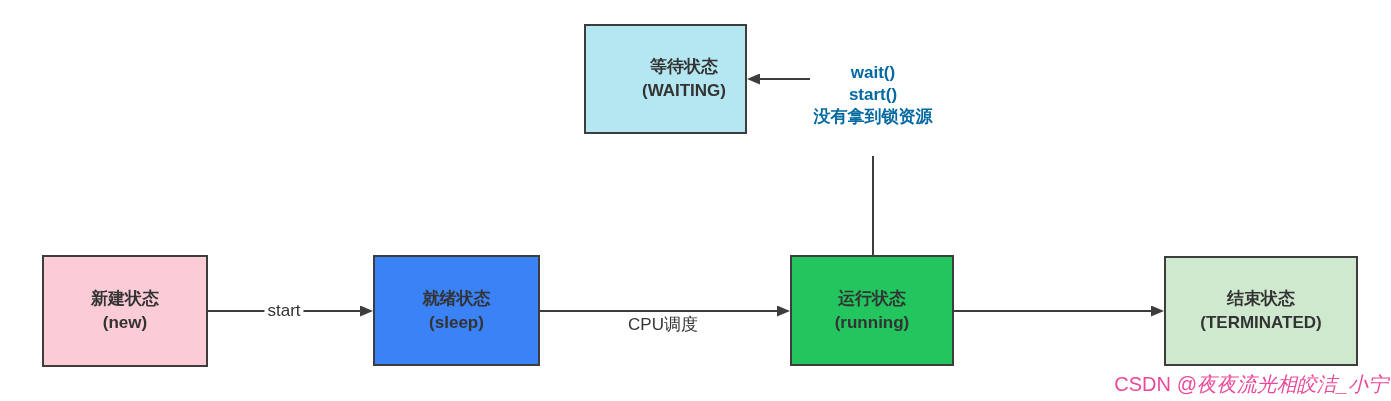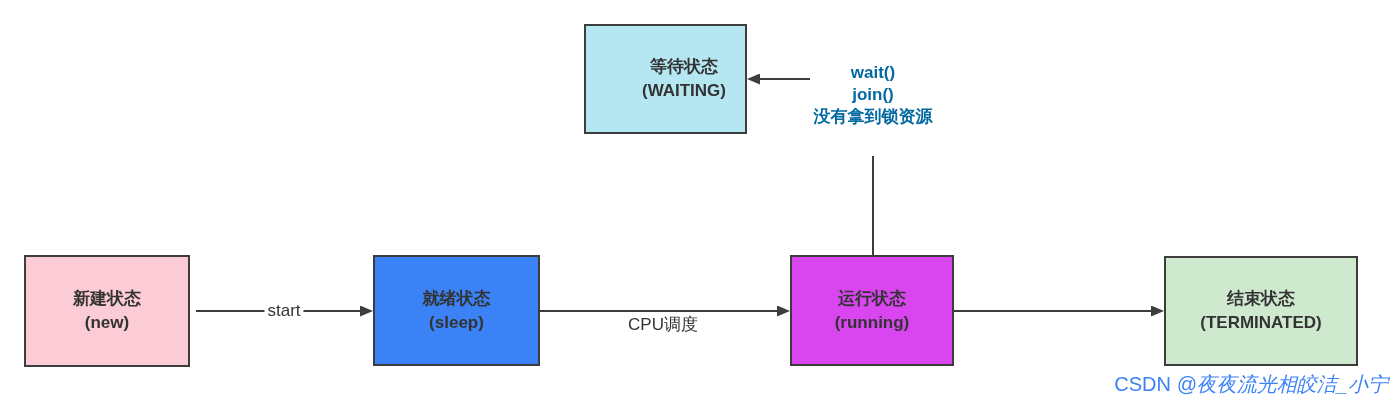--- a/index.html
+++ b/index.html
@@ -17,21 +17,21 @@
     box-sizing:border-box;
     display:flex;flex-direction:column;
     align-items:center;justify-content:center;
     color:#333333;
     font-weight:bold;
     font-size:17px;
     line-height:24px;
     text-align:center;
   }
   .box-waiting{left:584px;top:24px;width:163px;height:110px;padding-left:37px;}
-  .box-new{left:24px;top:255px;width:166px;height:112px;}
+  .box-new{left:42px;top:255px;width:166px;height:112px;}
   .box-ready{left:373px;top:255px;width:167px;height:111px;}
   .box-running{left:790px;top:255px;width:164px;height:111px;}
   .box-terminated{left:1164px;top:256px;width:194px;height:110px;}
   .edge-label{
     position:absolute;
     transform:translate(-50%,-50%);
     background:#ffffff;
     color:#333333;
     font-weight:normal;
     font-size:17px;
@@ -48,21 +48,21 @@
     font-weight:bold;
     font-size:17px;
     line-height:22px;
     text-align:center;
     white-space:nowrap;
   }
   .watermark{
     position:absolute;
     right:3px;bottom:3px;
     font-size:20px;
-    color:#3b82f6;
+    color:#ec4899;
     white-space:nowrap;
   }
   .watermark .wm-user{font-style:italic;}
 </style>
 </head>
 <body>
 
 <div class="canvas">
 
   <svg class="arrow-layer" width="1391" height="401" viewBox="0 0 1391 401" xmlns="http://www.w3.org/2000/svg">
@@ -91,36 +91,36 @@
   <div class="state-box box-new" style="background-color: rgb(251, 204, 214);">
     <div>新建状态</div>
     <div>(new)</div>
   </div>
 
   <div class="state-box box-ready" style="background-color: #3b82f6;">
     <div>就绪状态</div>
     <div>(sleep)</div>
   </div>
 
-  <div class="state-box box-running" style="background-color: #d946ef;">
+  <div class="state-box box-running" style="background-color: #22c55e;">
     <div>运行状态</div>
     <div>(running)</div>
   </div>
 
   <div class="state-box box-terminated" style="background-color: rgb(207, 233, 207);">
     <div>结束状态</div>
     <div>(TERMINATED)</div>
   </div>
 
   <div class="edge-label label-start">start</div>
   <div class="edge-label label-cpu">CPU调度</div>
 
   <div class="method-list">
     <div>wait()</div>
-    <div>join()</div>
+    <div>start()</div>
     <div>没有拿到锁资源</div>
   </div>
 
   <div class="watermark">
     <span class="wm-prefix">CSDN </span><span class="wm-user">@夜夜流光相皎洁_小宁</span>
   </div>
 
 </div>
 
 </body></html>

